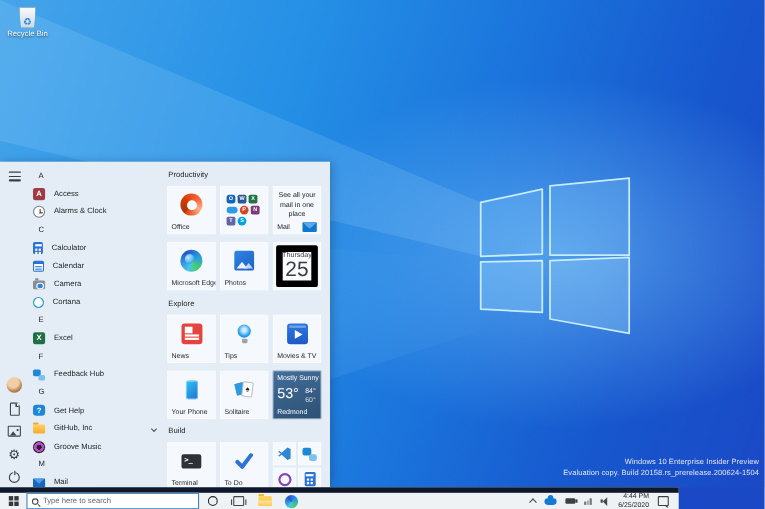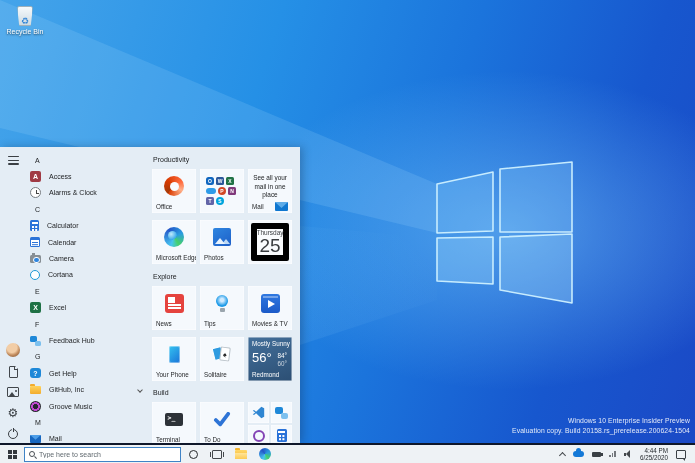--- a/index.html
+++ b/index.html
@@ -145,21 +145,21 @@
   .mini{background:rgba(250,253,255,.78);box-shadow:inset 0 0 0 .5px rgba(255,255,255,.8);display:flex;align-items:center;justify-content:center;cursor:pointer}
   .ghdIco{width:12px;height:12px;border:2.2px solid #8445b5;border-radius:50%}
   .calcTileIco{width:10px;height:13px;background:#2a72d8;border-radius:1.5px;position:relative}
   .calcTileIco::before{content:"";position:absolute;top:1.5px;left:1.5px;width:7px;height:2.5px;background:#fff}
   .calcTileIco::after{content:"";position:absolute;left:2px;top:6px;width:2px;height:2px;background:#fff;box-shadow:3.4px 0 0 #fff,0 3.2px 0 #fff,3.4px 3.2px 0 #fff}
   .fbTile{width:13px;height:13px;position:relative}
   .fbTile::before{content:"";position:absolute;left:0;top:1px;width:8px;height:7px;background:#1e88d8;border-radius:2px}
   .fbTile::after{content:"";position:absolute;right:0;bottom:0;width:7px;height:6px;background:#7cc0ee;border-radius:2px}
 
   
-  .taskbar{position:absolute;left:0;bottom:0;width:695px;height:20px;background:#eef2f5;border-top:2px solid #0f172a;display:flex;align-items:center}
+  .taskbar{position:absolute;left:0;bottom:0;width:617px;height:20px;background:#eef2f5;border-top:5px solid #0f172a;display:flex;align-items:center}
   .tb-btn{width:24px;height:100%;display:flex;align-items:center;justify-content:center;cursor:pointer;flex:none}
   .winBtn{width:9px;height:9px;display:grid;grid-template-columns:4px 4px;grid-auto-rows:4px;gap:1px}
   .winBtn b{background:#33383d}
   .searchbox{width:157px;height:15px;background:#fff;border:1.5px solid #3f83c6;display:flex;align-items:center;padding:0 4px;gap:4px;flex:none}
   .magIco{width:6px;height:6px;border:1.2px solid #4a4f54;border-radius:50%;position:relative;flex:none}
   .magIco::after{content:"";position:absolute;width:3px;height:1.2px;background:#4a4f54;transform:rotate(45deg);left:3.6px;top:5px}
   .searchfield{border:none;outline:none;flex:1;min-width:0;font-size:7px;color:#222;background:transparent;font-family:"Liberation Sans",sans-serif}
   .searchfield::placeholder{color:#60696f}
   .cortanaIco{width:9px;height:9px;border:1.4px solid #26292c;border-radius:50%}
   .tvIco{width:10px;height:9px;border:1.1px solid #44484c;border-radius:1px;position:relative}
@@ -378,21 +378,21 @@
           <div class="tc">
             <span class="solIco">
                 <span class="back"></span>
                 <span class="front"></span>
               </span>
           </div>
           <span class="tl">Solitaire</span>
         </div>
         <div class="tile weather">
           <span class="w-cond">Mostly Sunny</span>
-          <span class="w-temp">56°</span>
+          <span class="w-temp">53°</span>
           <span class="w-hi">84°</span>
           <span class="w-lo">60°</span>
           <span class="w-loc">Redmond</span>
         </div>
       </div>
 
       <div class="grp-title gt3">Build</div>
       <div class="grid gb">
         <div class="tile">
           <div class="tc">

